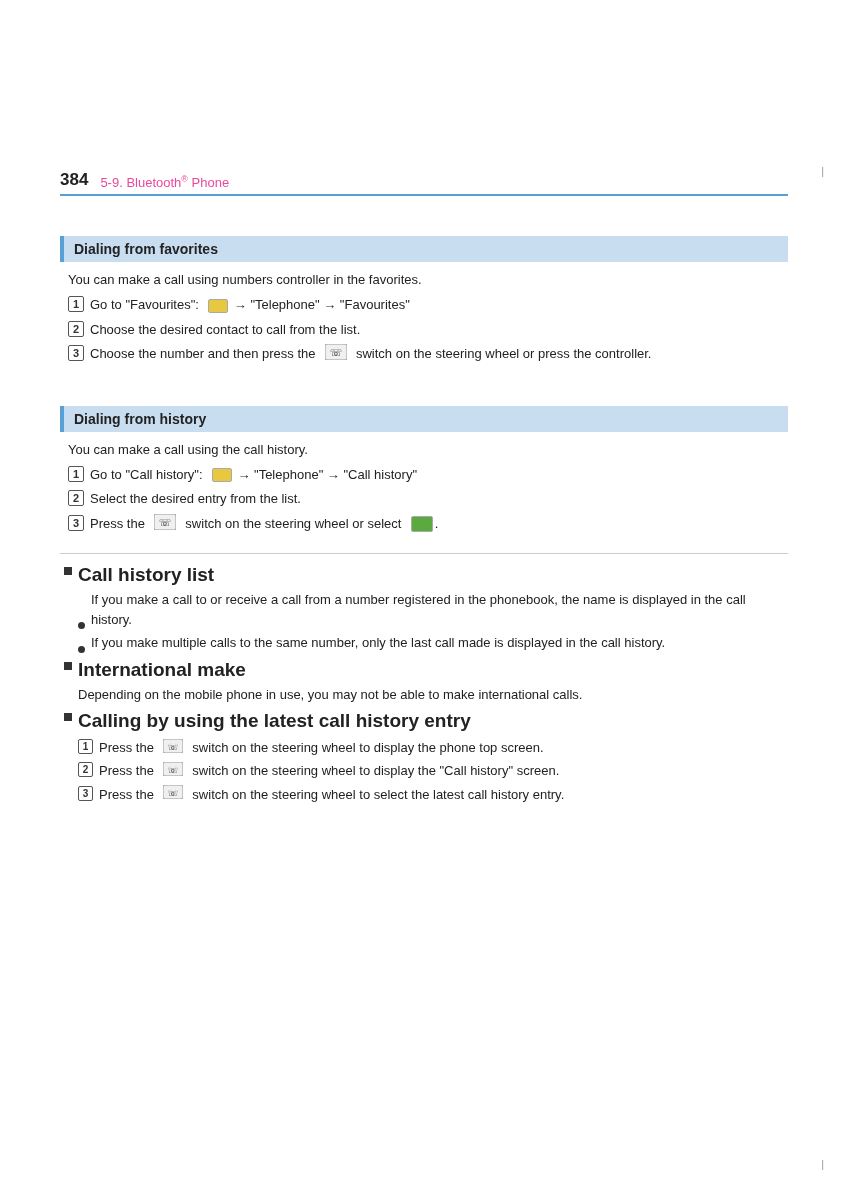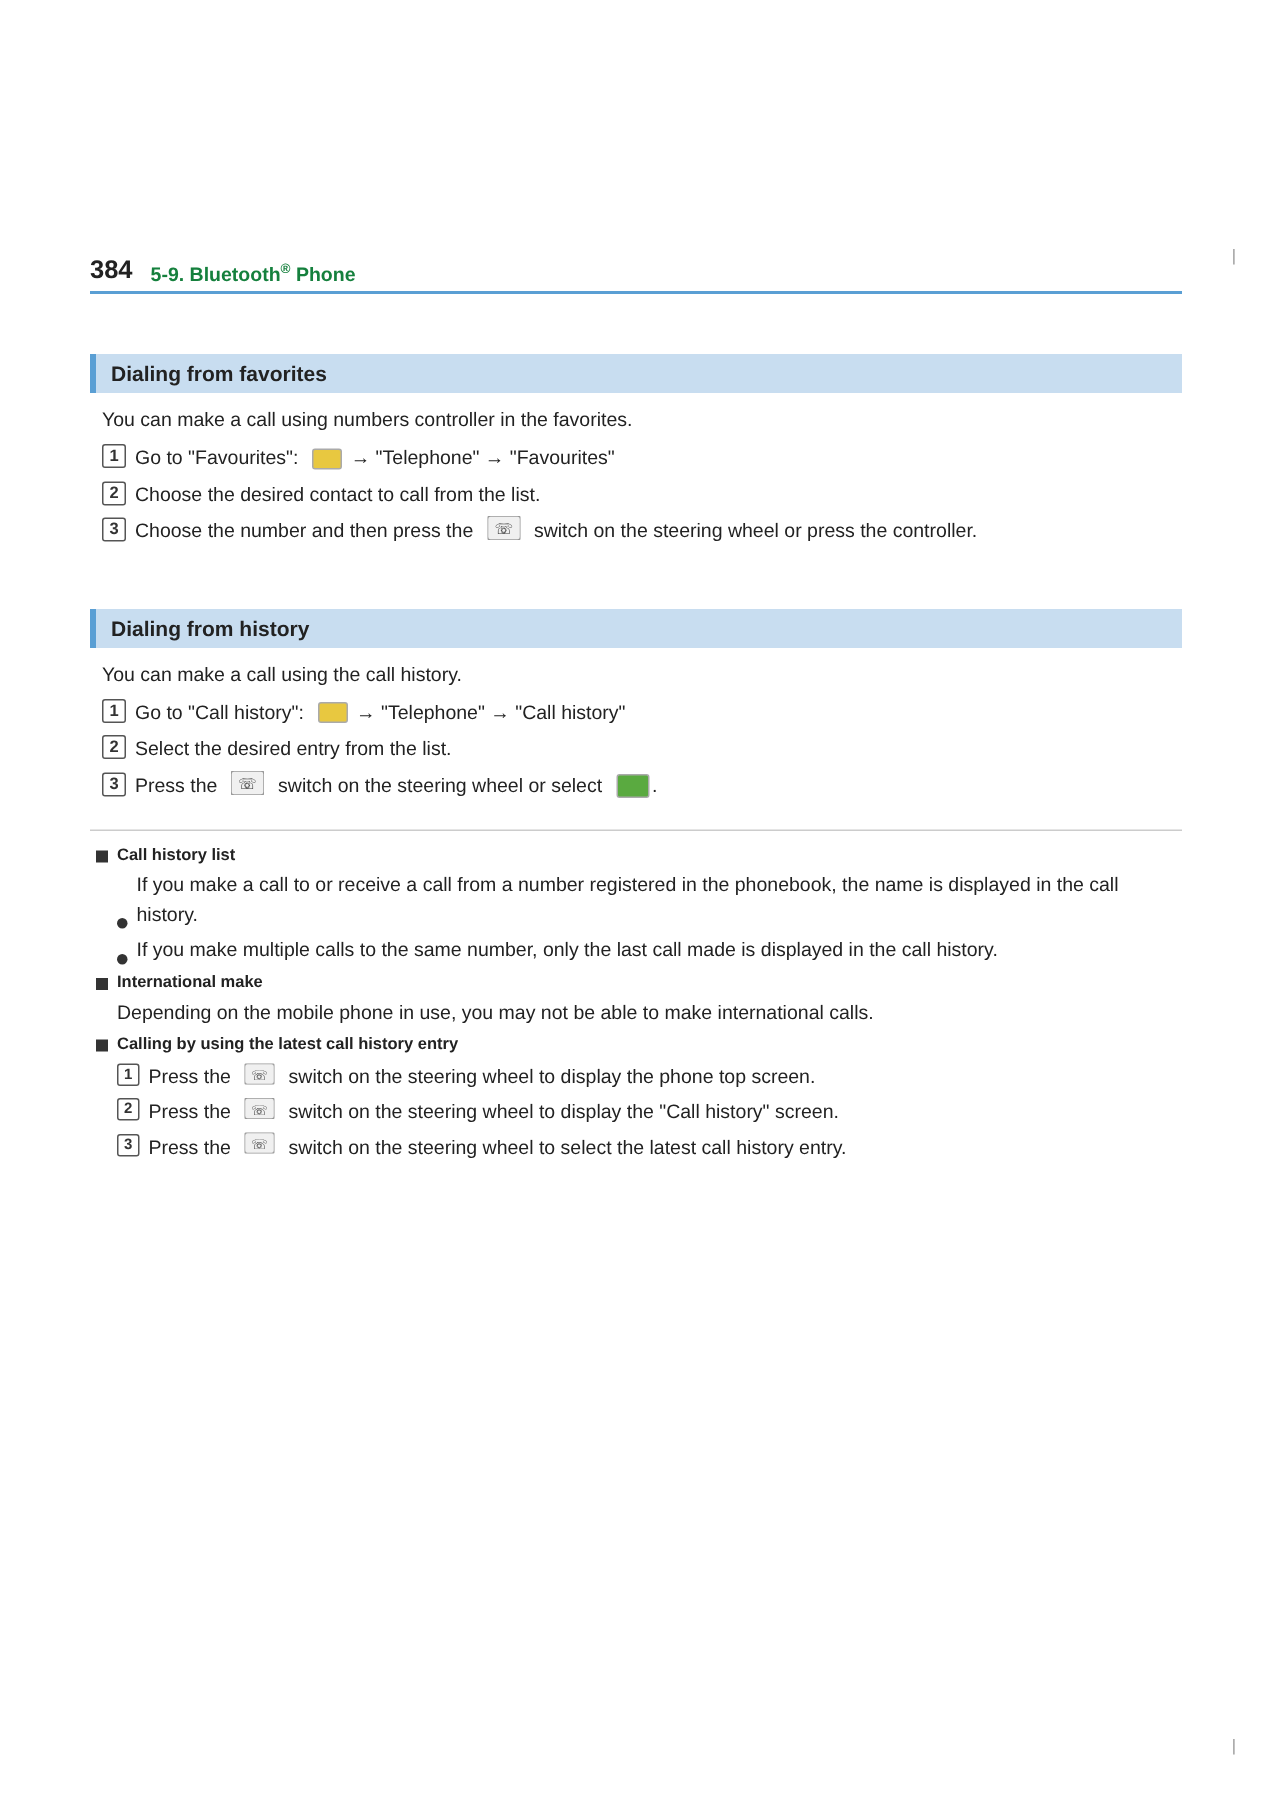--- a/index.html
+++ b/index.html
@@ -49,22 +49,21 @@
       margin-bottom: 16px;
     }
     .page-number {
       font-size: 17px;
       font-weight: bold;
       color: #222;
       margin-right: 12px;
     }
     .chapter-title {
       font-size: 13px;
-      color: #15803d;
-      font-weight: bold;
+      color: #ec4899;
     }
     sup {
       font-size: 9px;
     }
 
     
     .section-box {
       background: #c8ddf0;
       border-left: 4px solid #5a9fd4;
       padding: 5px 10px;
@@ -162,21 +161,21 @@
     .note-square {
       display: inline-block;
       width: 8px;
       height: 8px;
       background: #333;
       margin-right: 6px;
       margin-top: 3px;
       flex-shrink: 0;
     }
     .note-heading-text {
-      font-size: 11px;
+      font-size: 19px;
       font-weight: bold;
     }
     .note-body {
       padding-left: 14px;
       margin-bottom: 6px;
     }
     .bullet-item {
       display: flex;
       align-items: flex-end;
       margin-bottom: 4px;

